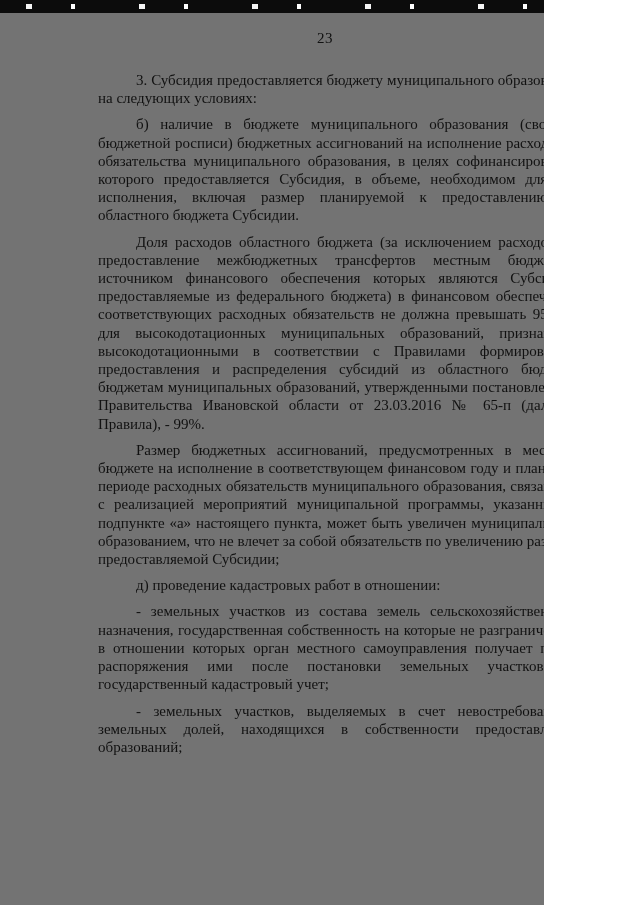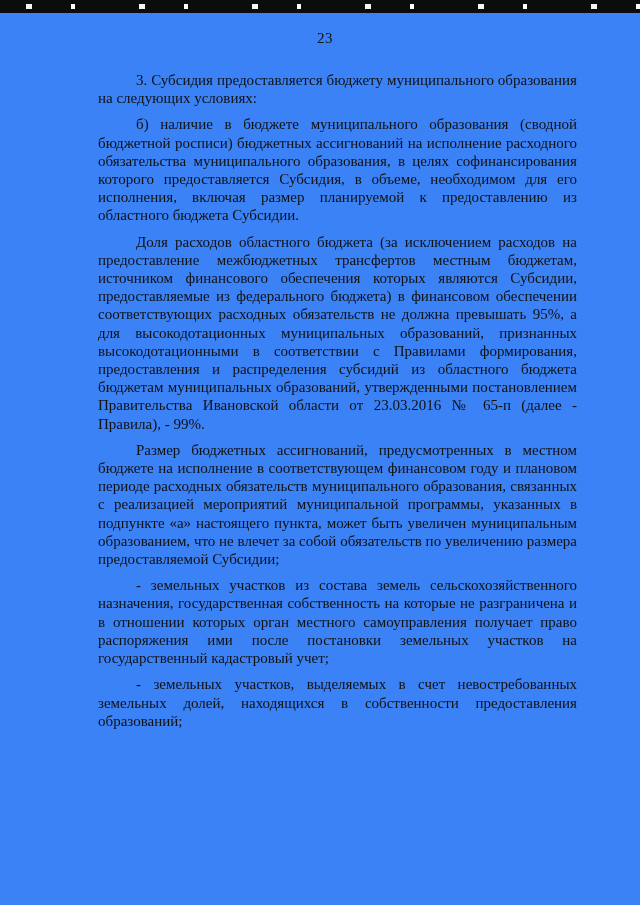--- a/index.html
+++ b/index.html
@@ -2,23 +2,23 @@
 <html><head>
 <meta charset="utf-8">
 <style>
   html, body {
     margin: 0;
     padding: 0;
     background: #ffffff;
   }
   .page {
     position: relative;
-    width: 640px;
+    width: 544px;
     height: 905px;
-    background: #3b82f6;
+    background: #737373;
     overflow: hidden;
     font-family: "Liberation Serif", "DejaVu Serif", serif;
     color: #111111;
   }
   .scan-edge {
     position: absolute;
     top: 0;
     left: 0;
     width: 640px;
     height: 13px;
@@ -63,16 +63,17 @@
 <body>
 
 <div class="page">
   <div class="scan-edge"></div>
   <div class="page-number">23</div>
   <div class="body-text">
     <p>3. Субсидия предоставляется бюджету муниципального образования на следующих условиях:</p>
     <p>б) наличие в бюджете муниципального образования (сводной бюджетной росписи) бюджетных ассигнований на исполнение расходного обязательства муниципального образования, в целях софинансирования которого предоставляется Субсидия, в объеме, необходимом для его исполнения, включая размер планируемой к предоставлению из областного бюджета Субсидии.</p>
     <p>Доля расходов областного бюджета (за исключением расходов на предоставление межбюджетных трансфертов местным бюджетам, источником финансового обеспечения которых являются Субсидии, предоставляемые из федерального бюджета) в финансовом обеспечении соответствующих расходных обязательств не должна превышать 95%, а для высокодотационных муниципальных образований, признанных высокодотационными в соответствии с Правилами формирования, предоставления и распределения субсидий из областного бюджета бюджетам муниципальных образований, утвержденными постановлением Правительства Ивановской области от 23.03.2016 № 65-п (далее - Правила), - 99%.</p>
     <p>Размер бюджетных ассигнований, предусмотренных в местном бюджете на исполнение в соответствующем финансовом году и плановом периоде расходных обязательств муниципального образования, связанных с реализацией мероприятий муниципальной программы, указанных в подпункте «а» настоящего пункта, может быть увеличен муниципальным образованием, что не влечет за собой обязательств по увеличению размера предоставляемой Субсидии;</p>
+    <p>д) проведение кадастровых работ в отношении:</p>
     <p>- земельных участков из состава земель сельскохозяйственного назначения, государственная собственность на которые не разграничена и в отношении которых орган местного самоуправления получает право распоряжения ими после постановки земельных участков на государственный кадастровый учет;</p>
     <p>- земельных участков, выделяемых в счет невостребованных земельных долей, находящихся в собственности предоставления образований;</p>
   </div>
 </div>
 
 </body></html>

